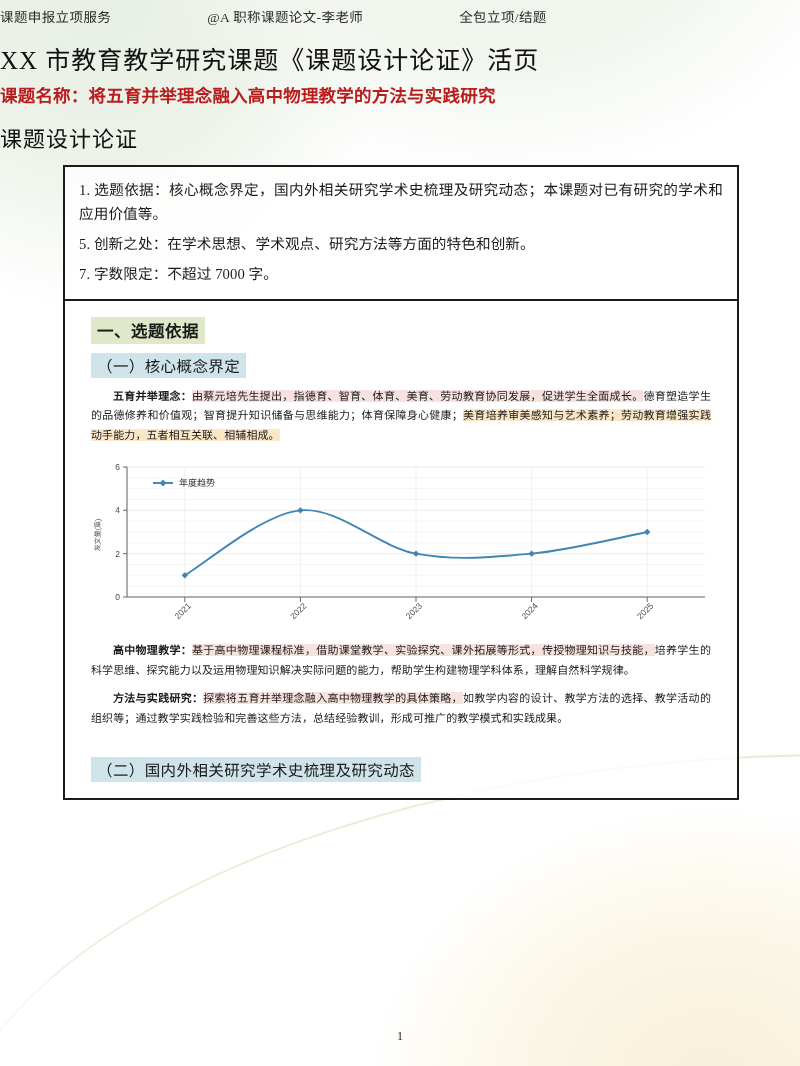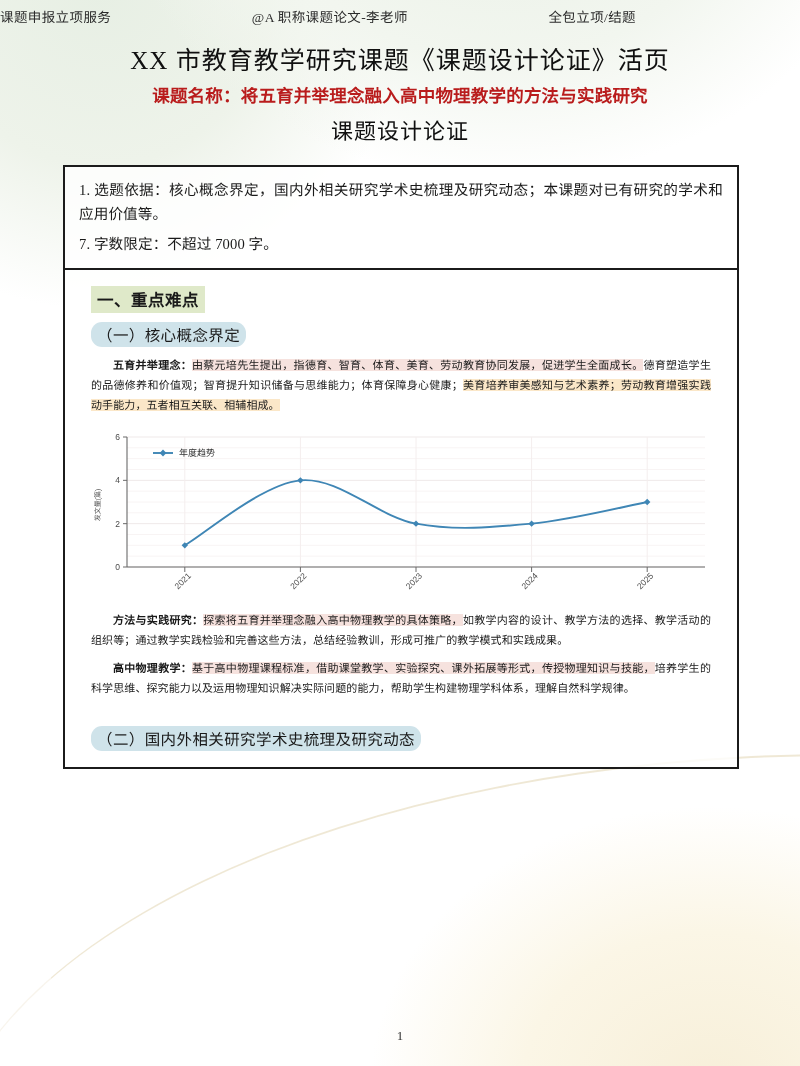--- a/index.html
+++ b/index.html
@@ -29,30 +29,30 @@
   }
   .swoosh{
     position:absolute;right:-40px;bottom:-120px;width:900px;height:430px;
     border-top-left-radius:100% 100%;
     border-top:2px solid rgba(226,214,178,.55);
     border-left:1px solid rgba(226,214,178,.25);
   }
   
   #top-bar{
     position:absolute;z-index:3;left:0;top:6px;width:636px;
-    display:flex;justify-content:space-between;gap:96px;
+    display:flex;justify-content:flex-start;gap:96px;
     font-size:13.5px;color:#2b2b2b;letter-spacing:.4px;
   }
   
-  #titles{position:absolute;z-index:3;left:0;top:44px;width:800px;text-align:center;}
+  #titles{position:absolute;z-index:3;left:0;top:44px;width:800px;text-align:left;}
   #doc-title{font-size:25px;letter-spacing:1px;color:#101010;line-height:1.35;}
   #subject-line{
     font-size:17.5px;font-weight:bold;color:#b91c1c;margin-top:4px;letter-spacing:.2px;
   }
-  #section-title{font-size:22px;color:#101010;margin-top:6px;letter-spacing:1px;}
+  #section-title{font-size:22px;color:#101010;margin-top:14px;letter-spacing:1px;}
   
   #page-frame{
     position:absolute;z-index:3;left:63px;top:165px;width:676px;
     border:2px solid #1b1b1b;background:rgba(255,255,255,.80);
     box-sizing:border-box;
   }
   #requirements{
     padding:12px 14px 10px 14px;border-bottom:2px solid #1b1b1b;
   }
   .req-item{
@@ -61,21 +61,21 @@
   }
   .req-item:last-child{margin-bottom:2px;font-family:Liberation Serif, serif;}
   #content{padding:16px 26px 14px 26px;}
   
   .h-main{
     display:inline-block;font-size:16.5px;font-weight:bold;
     background:#dfe9c9;padding:1px 6px 2px 6px;letter-spacing:.5px;
   }
   .h-sub{
     display:inline-block;font-size:15.5px;
-    background:#cfe3ea;padding:1px 6px 2px 6px;letter-spacing:.4px;border-radius:11px;
+    background:#cfe3ea;padding:1px 6px 2px 6px;letter-spacing:.4px;
   }
   .para{
     font-size:11px;line-height:1.78;text-align:justify;
     margin:9px 0 0 0;text-indent:2em;letter-spacing:.1px;
   }
   .term{font-weight:bold;}
   .hl-pink{background:#f6e2de;}
   .hl-amber{background:#fbe7c8;}
   
   #chart-block{margin:12px 0 6px 0;}
@@ -105,27 +105,28 @@
 <div id="titles">
   <div id="doc-title">XX 市教育教学研究课题《课题设计论证》活页</div>
   <div id="subject-line">课题名称：将五育并举理念融入高中物理教学的方法与实践研究</div>
   <div id="section-title">课题设计论证</div>
 </div>
 
 <div id="page-frame">
 
   <div id="requirements">
     <p class="req-item">1. 选题依据：核心概念界定，国内外相关研究学术史梳理及研究动态；本课题对已有研究的学术和应用价值等。</p>
+    <p class="req-item">5. 创新之处：在学术思想、学术观点、研究方法等方面的特色和创新。</p>
     <p class="req-item">7. 字数限定：不超过 7000 字。</p>
   </div>
 
   <div id="content">
 
     <div>
-      <span class="h-main">一、重点难点</span>
+      <span class="h-main">一、选题依据</span>
     </div>
 
     <div style="margin-top:9px">
       <span class="h-sub">（一）核心概念界定</span>
     </div>
 
     <p class="para">
       <span class="term">五育并举理念：</span><span class="hl-pink">由蔡元培先生提出，指德育、智育、体育、美育、劳动教育协同发展，促进学生全面成长。</span><span>德育塑造学生的品德修养和价值观；智育提升知识储备与思维能力；体育保障身心健康；</span><span class="hl-amber">美育培养审美感知与艺术素养；劳动教育增强实践动手能力，五者相互关联、相辅相成。</span>
     </p>
 
@@ -187,27 +188,27 @@
         <g id="legend">
             <line x1="62" y1="26" x2="82" y2="26" stroke="#3f86b5" stroke-width="1.9"></line>
             <path d="M 72 22.6 L 75.4 26 L 72 29.4 L 68.6 26 Z" fill="#3f86b5"></path>
             <text x="88" y="29.4" font-size="9" fill="#333" font-family="'Liberation Sans',sans-serif">年度趋势</text>
           </g>
         <text id="ylabel" x="9" y="78" font-size="7" fill="#555" font-family="'Liberation Sans',sans-serif" transform="rotate(-90 9 78)" text-anchor="middle">发文量(篇)</text>
       </svg>
     </div>
 
     <p class="para">
+      <span class="term">高中物理教学：</span><span class="hl-pink">基于高中物理课程标准，借助课堂教学、实验探究、课外拓展等形式，传授物理知识与技能，</span><span>培养学生的科学思维、探究能力以及运用物理知识解决实际问题的能力，帮助学生构建物理学科体系，理解自然科学规律。</span>
+    </p>
+
+    <p class="para">
       <span class="term">方法与实践研究：</span><span class="hl-pink">探索将五育并举理念融入高中物理教学的具体策略，</span><span>如教学内容的设计、教学方法的选择、教学活动的组织等；通过教学实践检验和完善这些方法，总结经验教训，形成可推广的教学模式和实践成果。</span>
     </p>
 
-    <p class="para">
-      <span class="term">高中物理教学：</span><span class="hl-pink">基于高中物理课程标准，借助课堂教学、实验探究、课外拓展等形式，传授物理知识与技能，</span><span>培养学生的科学思维、探究能力以及运用物理知识解决实际问题的能力，帮助学生构建物理学科体系，理解自然科学规律。</span>
-    </p>
-
     <div style="margin-top:28px;margin-bottom:2px">
       <span class="h-sub">（二）国内外相关研究学术史梳理及研究动态</span>
     </div>
 
   </div>
 </div>
 
 <div id="page-number">1</div>
 
 </body></html>

